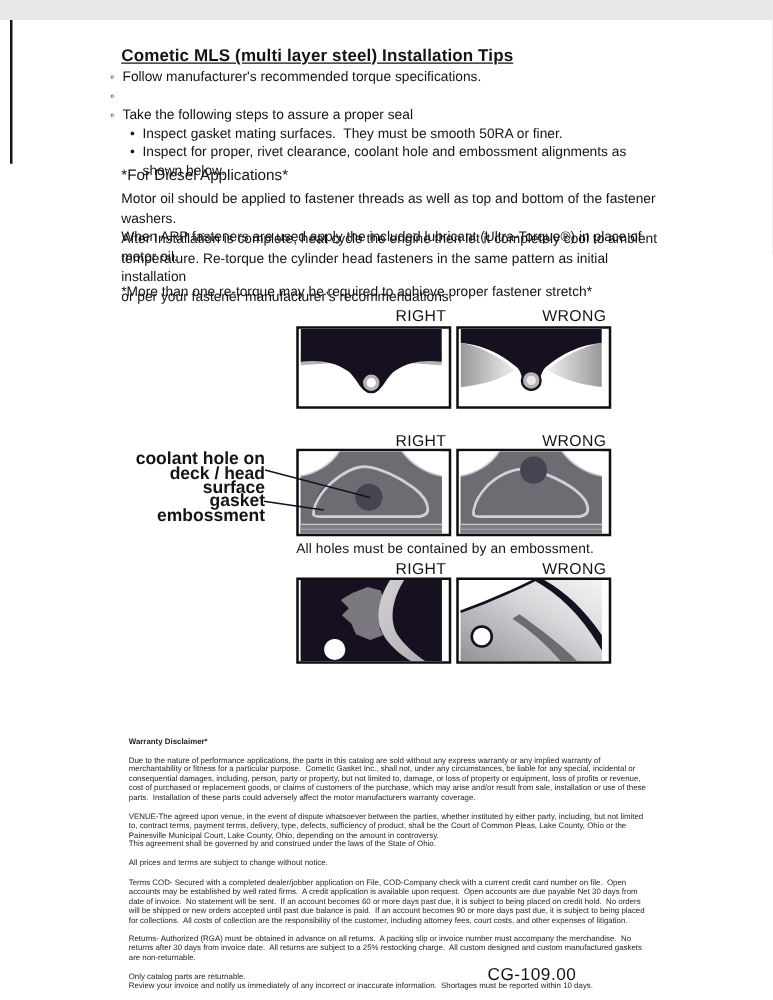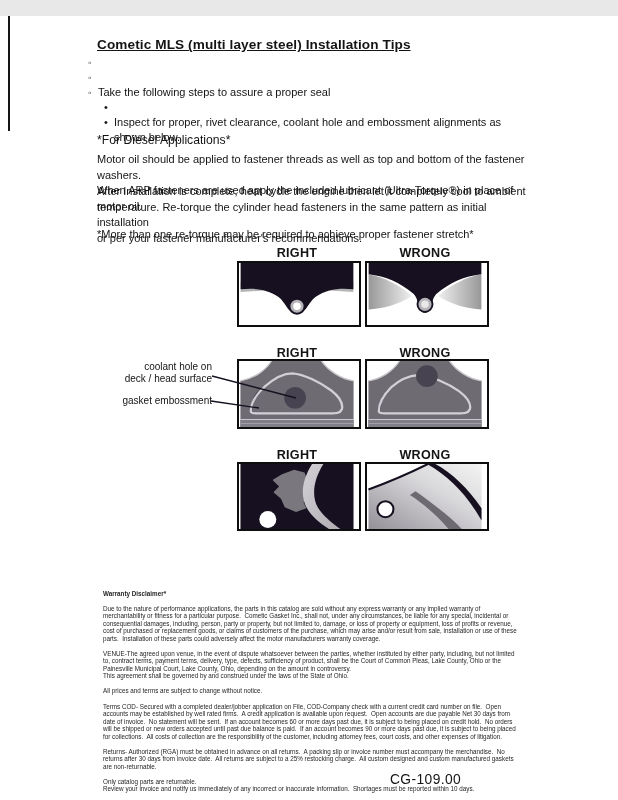--- a/index.html
+++ b/index.html
@@ -15,52 +15,54 @@
   .bullets{left:88px;top:39px;font-size:11px;line-height:15px;width:440px;}
   .brow{display:flex;}
   .brow .mark{width:10px;flex:0 0 10px;font-size:10px;}
   .brow.sub{margin-left:16px;}
   .brow.sub .mark{width:10px;flex:0 0 10px;font-size:11px;}
   .diesel-heading{left:97px;top:117px;font-size:12.2px;font-weight:normal;}
   .body-text{font-size:11px;line-height:15.5px;}
   .p1{left:97px;top:136px;width:440px;}
   .p2{left:97px;top:168px;width:440px;}
   .note{left:97px;top:211px;width:440px;}
-  .dg-label{width:120px;text-align:center;font-size:12.6px;font-weight:bold;letter-spacing:.3px;}
+  .dg-label{width:120px;text-align:right;font-size:12.6px;font-weight:normal;letter-spacing:.3px;}
   .panel{width:120px;border:2px solid #0e0e0e;background:#fff;line-height:0;}
   .panel svg{display:block;}
   .caption{font-size:11px;line-height:13px;letter-spacing:.1px;}
-  .annot{font-size:10px;line-height:11.5px;text-align:right;width:112px;}
+  .annot{font-size:14px;line-height:11.5px;text-align:right;width:112px;font-weight:bold;}
   .disclaimer{left:103px;top:574px;width:417px;font-size:6.3px;line-height:7.55px;color:#252525;}
   .disclaimer .head{font-weight:bold;margin:0 0 7px 0;}
   .disclaimer p{margin:0 0 7.5px 0;}
   .page-number{left:390px;top:756px;font-size:13.8px;letter-spacing:.4px;}
 </style>
 </head>
 <body>
 
 <div class="page">
 
   <div class="abs scan-line"></div>
 
   <div class="abs title">Cometic MLS (multi layer steel) Installation Tips</div>
 
   <div class="abs bullets">
     <div class="brow">
       <span class="mark">◦</span>
+      <span class="pre">Follow manufacturer's recommended torque specifications.</span>
     </div>
     <div class="brow">
       <span class="mark">◦</span>
     </div>
     <div class="brow">
       <span class="mark">◦</span>
       <span class="pre">Take the following steps to assure a proper seal</span>
     </div>
     <div class="brow sub">
       <span class="mark">•</span>
+      <span class="pre">Inspect gasket mating surfaces.  They must be smooth 50RA or finer.</span>
     </div>
     <div class="brow sub">
       <span class="mark">•</span>
       <span class="pre">Inspect for proper, rivet clearance, coolant hole and embossment alignments as shown below.</span>
     </div>
   </div>
 
   <div class="abs diesel-heading">*For Diesel Applications*</div>
   <div class="abs body-text p2 pre">After Installation is complete, heat cycle the engine then let it completely cool to ambient
 temperature. Re-torque the cylinder head fasteners in the same pattern as initial installation
@@ -140,20 +142,21 @@
       <path d="M11,53.5 C11,46 15,37 24,28 C33,20 44,15.5 53,15 C66,15.5 85,24 96,32 C104,38 108,44.5 108,49 C108,53.5 104,55.5 98,55.5 L18,55.5 C13,55.5 11,55 11,53.5 Z" fill="none" stroke="#d2cfd6" stroke-width="2.4"></path>
       <circle cx="62" cy="16" r="11.5" fill="#474350"></circle>
     </svg>
   </div>
 
   <svg class="abs" style="left:208px;top:353px;" width="96" height="44" viewBox="0 0 96 44">
     <line x1="4" y1="7" x2="88" y2="29" stroke="#161020" stroke-width="1.3"></line>
     <line x1="3" y1="32" x2="51" y2="39" stroke="#161020" stroke-width="1.3"></line>
   </svg>
 
+  <div class="abs caption pre" style="left:237px;top:417px;">All holes must be contained by an embossment.</div>
 
   <div class="abs dg-label" style="left:237px;top:432px;">RIGHT</div>
   <div class="abs dg-label" style="left:365px;top:432px;">WRONG</div>
 
   <div class="abs panel" style="left:237px;top:446px;">
     <svg width="116" height="65" viewBox="0 0 120 69">
       <defs>
         <linearGradient id="p3rS" x1="0" y1="0" x2="1" y2="1">
           <stop offset="0" stop-color="#d3d1d5"></stop>
             <stop offset="1" stop-color="#b0aeb2"></stop>

